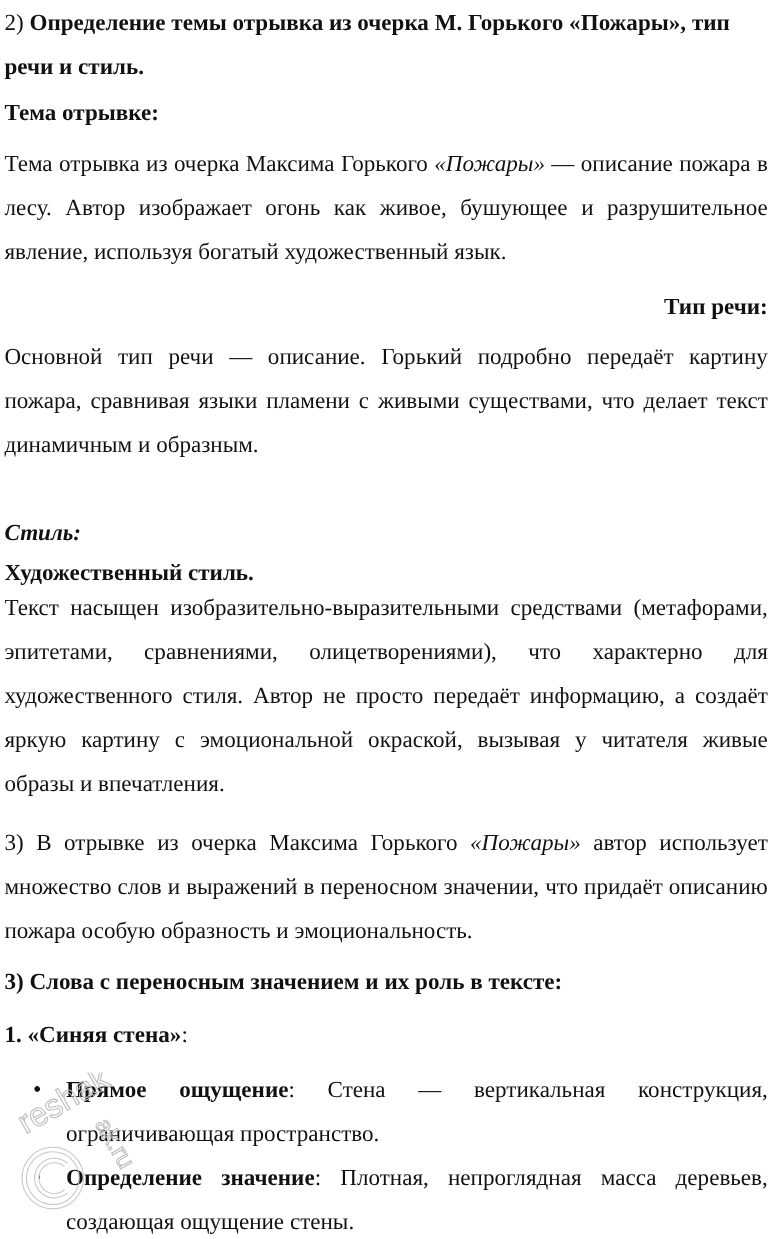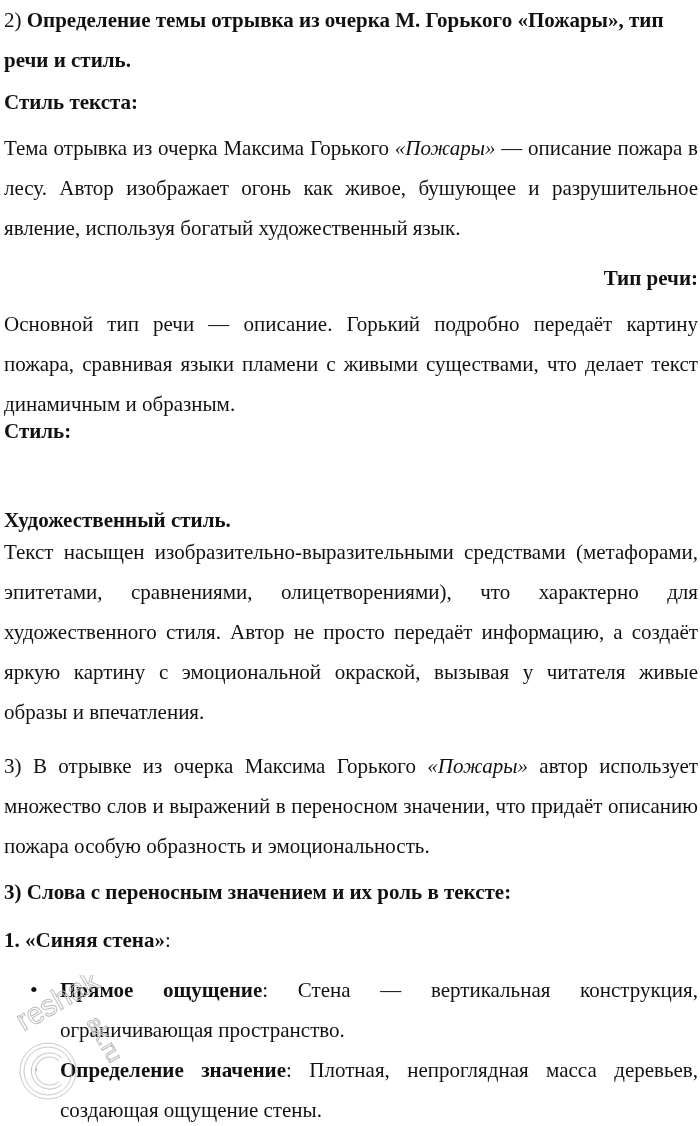--- a/index.html
+++ b/index.html
@@ -60,31 +60,31 @@
 </head>
 <body>
 
 <div class="page">
 
   <div class="line-block" style="top:0px;font-family:Liberation Serif, serif;">
     <span>2)</span>
     <span class="bold">Определение темы отрывка из очерка М. Горького «Пожары», тип речи и стиль.</span>
   </div>
 
-  <div class="line-block bold" style="top:82px;">Стиль текста:</div>
+  <div class="line-block bold" style="top:82px;">Тема отрывке:</div>
 
   <div class="line-block justify" style="top:128px;">
     <span>Тема отрывка из очерка Максима Горького </span><span class="italic">«Пожары»</span><span> — описание пожара в лесу. Автор изображает огонь как живое, бушующее и разрушительное явление, используя богатый художественный язык.</span>
   </div>
 
   <div class="line-block bold" style="top:258px;text-align:right;">Тип речи:</div>
 
   <div class="line-block justify" style="top:304px;">Основной тип речи — описание. Горький подробно передаёт картину пожара, сравнивая языки пламени с живыми существами, что делает текст динамичным и образным.</div>
 
-  <div class="line-block bold" style="top:411px;">Стиль:</div>
+  <div class="line-block bold" style="top:464px;font-style:italic;">Стиль:</div>
 
   <div class="line-block bold" style="top:500px;">Художественный стиль.</div>
 
   <div class="line-block justify" style="top:532px;">Текст насыщен изобразительно-выразительными средствами (метафорами, эпитетами, сравнениями, олицетворениями), что характерно для художественного стиля. Автор не просто передаёт информацию, а создаёт яркую картину с эмоциональной окраской, вызывая у читателя живые образы и впечатления.</div>
 
   <div class="line-block justify" style="top:746px;">
     <span>3) В отрывке из очерка Максима Горького </span><span class="italic">«Пожары»</span><span> автор использует множество слов и выражений в переносном значении, что придаёт описанию пожара особую образность и эмоциональность.</span>
   </div>
 
   <div class="line-block bold" style="top:872px;">3) Слова с переносным значением и их роль в тексте:</div>

